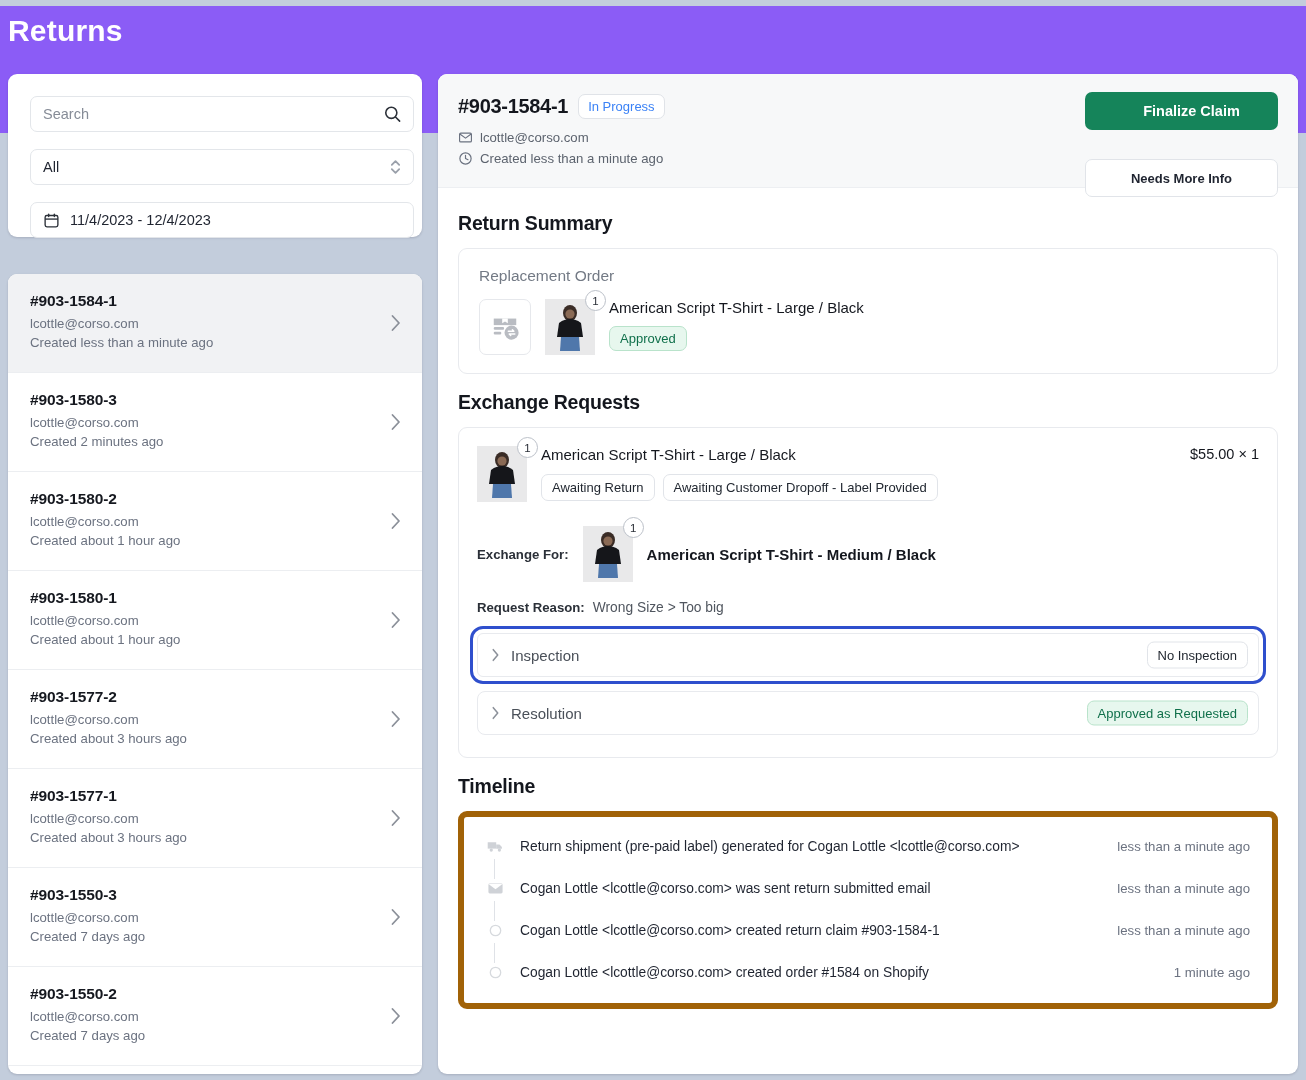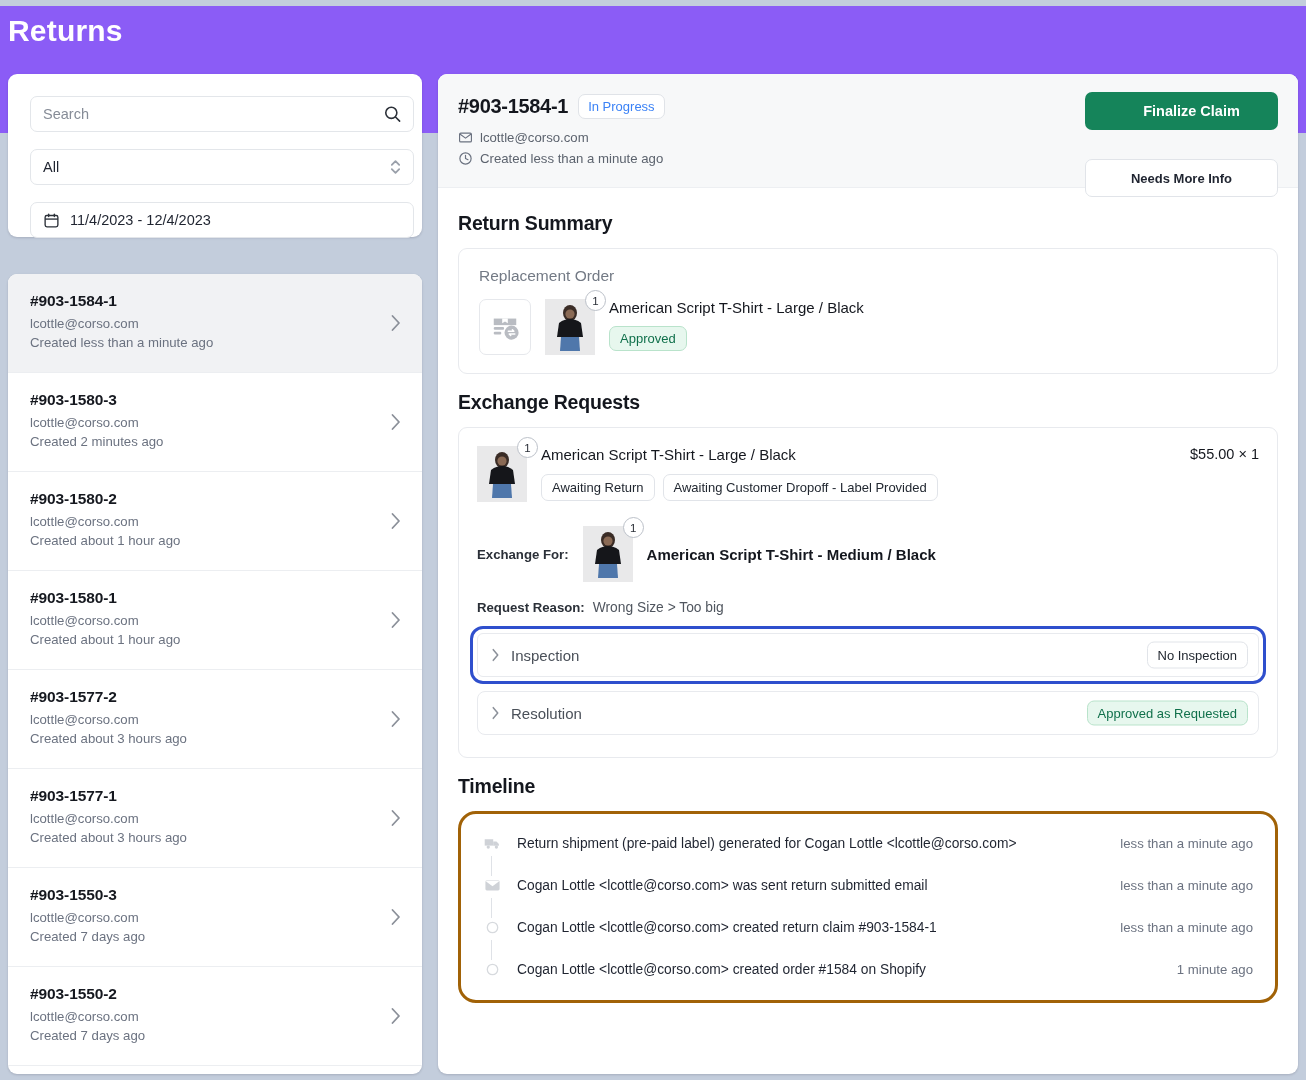--- a/index.html
+++ b/index.html
@@ -161,21 +161,21 @@
     position: relative;
     height: 44px;
     border: 1px solid #e8eaee; border-radius: 8px; background: #fff;
     display: flex; align-items: center; padding: 0 14px 0 12px;
     margin-bottom: 8px;
   }
   .acc-focus { outline: 3px solid #2f4fcd; outline-offset: 4px; border-radius: 6px; }
   .acc-label { font-size: 15px; color: #4a5059; margin-left: 10px; }
   .acc-right { position: absolute; right: 10px; top: 50%; transform: translateY(-50%); }
 
-  .tl-panel { border: 3px solid #a16207; border-radius: 18px; padding: 8px 0 10px 0; }
+  .tl-panel { border: 6px solid #a16207; border-radius: 9px; padding: 8px 0 10px 0; }
   .tl-item { position: relative; display: flex; align-items: center; height: 42px; padding: 0 20px 0 20px; }
   .tl-ico { width: 22px; display: flex; justify-content: center; align-items: center; flex: none; }
   .tl-text { font-size: 13.8px; color: #1f2430; margin-left: 14px; }
   .tl-time { position: absolute; right: 22px; font-size: 13.2px; color: #6b7280; }
   .tl-conn {
     position: absolute; left: 30px; width: 1px; height: 20px;
     background: #dfe2e7;
   }
   svg { display: block; }
 </style>

